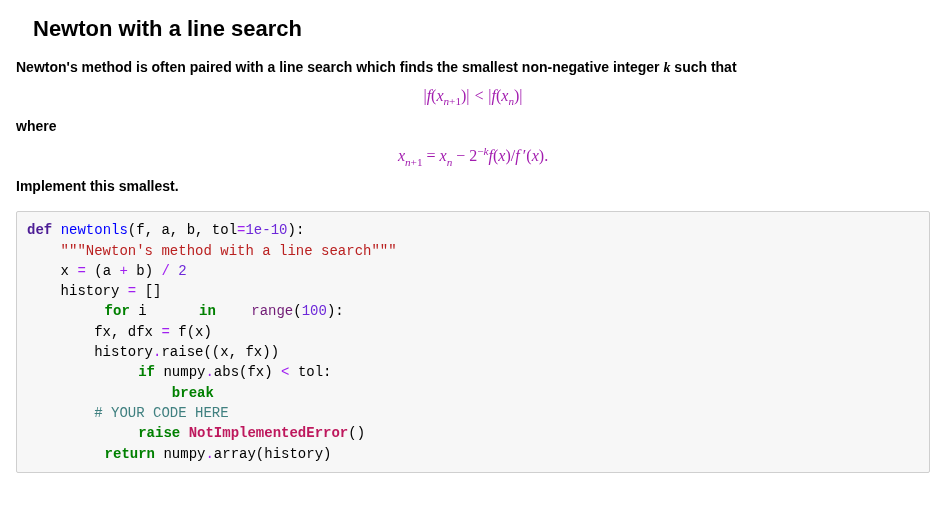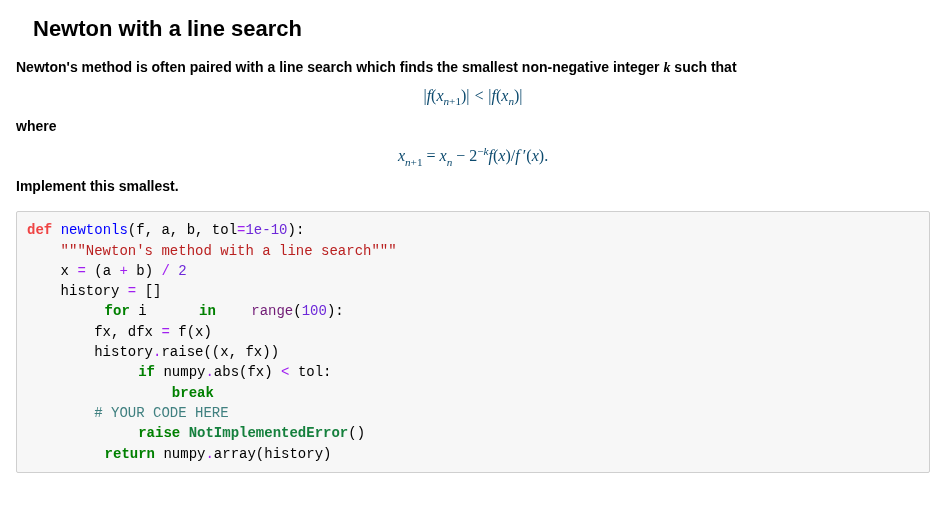--- a/index.html
+++ b/index.html
@@ -26,21 +26,21 @@
       font-size: 14px;
       color: #000;
       font-weight: bold;
     }
     .math-block {
       text-align: center;
       font-family: "Times New Roman", Times, serif;
       font-style: italic;
       font-size: 16px;
       margin: 2px 0;
-      color: #0c4a6e;
+      color: #a21caf;
     }
     .math-inline {
       font-family: "Times New Roman", Times, serif;
       font-style: italic;
     }
     .sub {
       font-size: 0.7em;
       vertical-align: sub;
       font-style: italic;
     }
@@ -58,29 +58,29 @@
       background: #f7f7f7;
       padding: 8px 10px;
       margin-top: 14px;
       font-family: "Menlo", "Monaco", "Consolas", "Courier New", monospace;
       font-size: 14px;
       line-height: 1.45;
       white-space: pre;
       color: #000;
       overflow-x: auto;
     }
-    .kw-def { color: #ef4444; font-weight: bold; text-align: center; }
+    .kw-def { color: #4c1d95; font-weight: bold; text-align: center; }
     .kw-green-bold { color: #008000; font-weight: bold; margin-left: 44px; }
     .fn-name { color: #0000ff; }
     .num { color: #6d28d9; }
     .op { color: #a020f0; }
     .builtin { color: #701a75; margin-left: 27px; }
     .str { color: #ba2121; }
     .comment { color: #408080; }
-    .exc { color: #15803d; font-weight: bold; }
+    .exc { color: #be185d; font-weight: bold; }
   </style>
 </head>
 <body>
 
 <h2>Newton with a line search</h2>
 
 <p>
   <span>Newton's method is often paired with a line search which finds the smallest non-negative integer </span><span class="math-inline">k</span><span> such that</span>
 </p>
 

